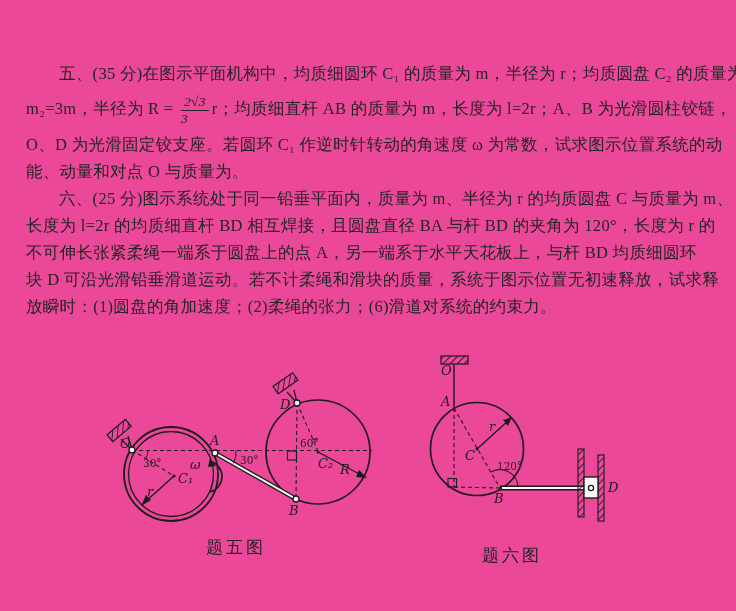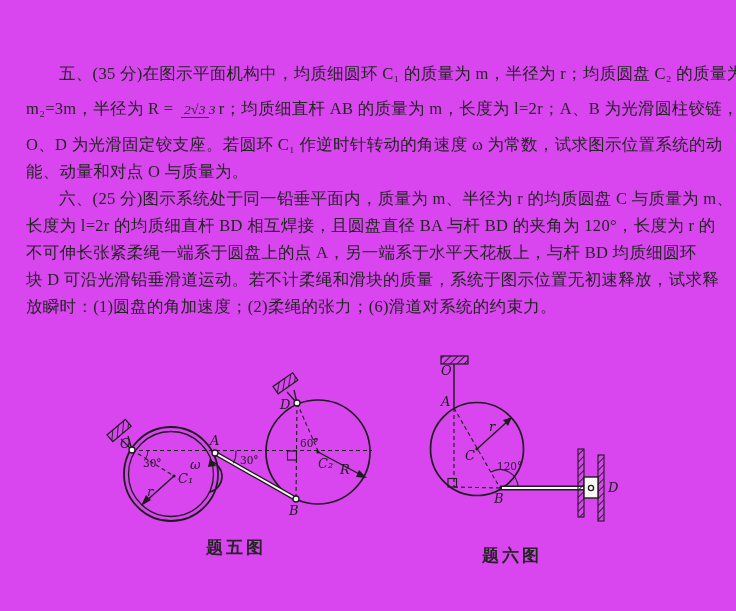--- a/index.html
+++ b/index.html
@@ -1,28 +1,28 @@
 <!DOCTYPE html>
 <html><head>
 <meta charset="utf-8">
 <style>
   html,body{margin:0;padding:0;background:#e8e8e8;}
   #page{
     position:relative;width:736px;height:611px;margin:0 auto;
-    background:#d946ef;overflow:hidden;
+    background:#ec4899;overflow:hidden;
     font-family:"Liberation Serif","DejaVu Serif",serif;color:#242424;
   }
   .textblock{position:absolute;left:26px;top:60px;width:694px;}
   .line{font-size:16.5px;line-height:27px;white-space:nowrap;letter-spacing:0.3px;}
   .line.indent{padding-left:2em;}
   .line.tall{line-height:44px;}
-  .frac{display:inline-flex;flex-direction:row;vertical-align:middle;
+  .frac{display:inline-flex;flex-direction:column;vertical-align:middle;
         font-size:13.5px;line-height:1.15;margin:0 3px;font-style:italic;}
   .frac .num{border-bottom:1.3px solid #242424;padding:0 3px;}
-  .caption{position:absolute;font-size:17px;font-weight:bold;letter-spacing:3px;
+  .caption{position:absolute;font-size:17px;font-weight:normal;letter-spacing:3px;
            width:120px;text-align:center;}
   #cap5{left:176px;top:536px;}
   #cap6{left:452px;top:536px;margin-top:8px;}
   svg{position:absolute;left:0;top:0;}
   svg text{font-family:"DejaVu Serif","Liberation Serif",serif;font-style:italic;
            font-size:13px;fill:#1c1c1c;}
   svg text.small{font-size:10.5px;font-style:normal;}
   svg text.sub{font-size:13px;}
 </style>
 </head>

